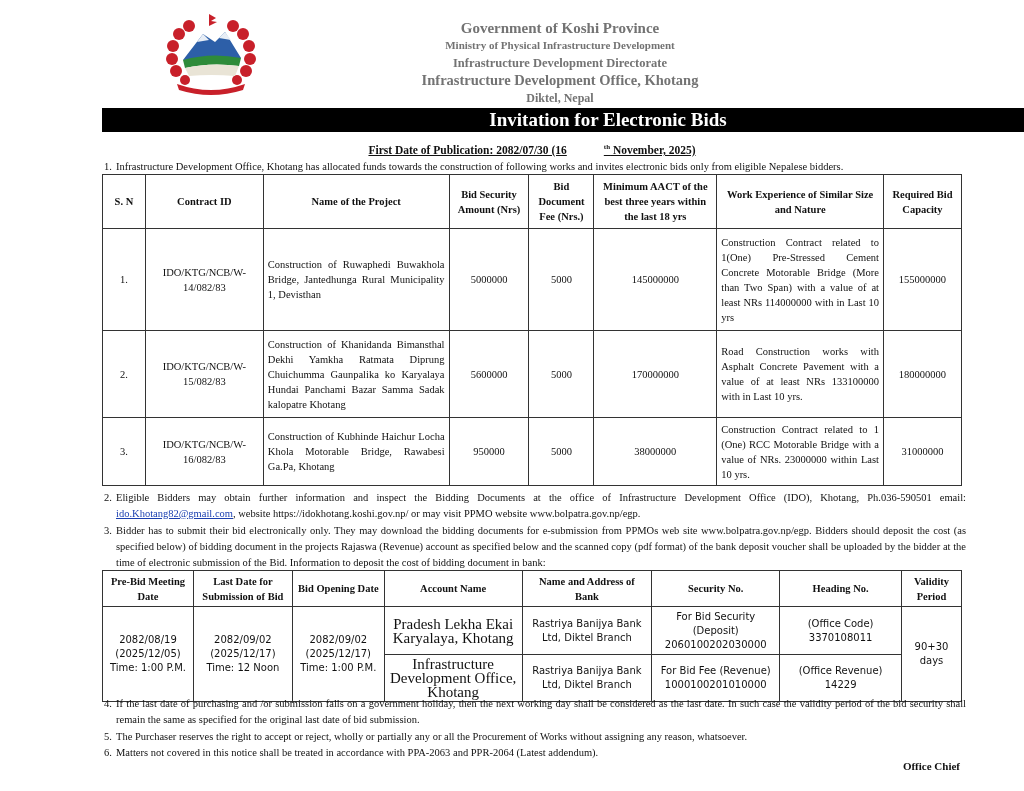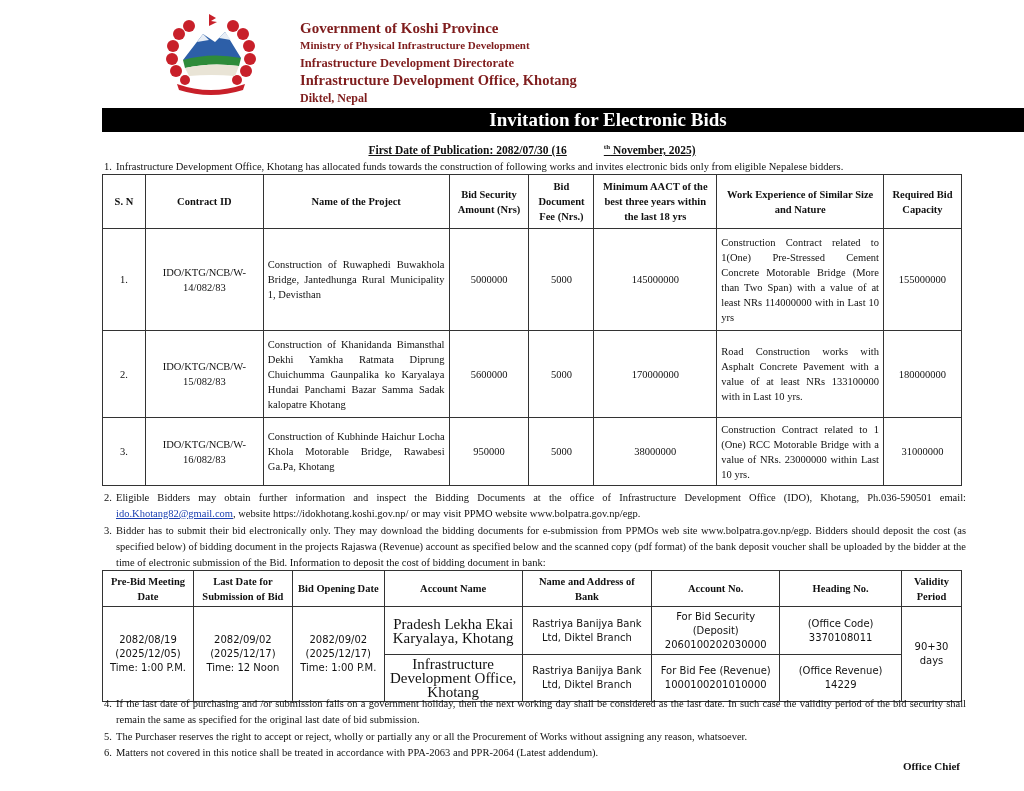--- a/index.html
+++ b/index.html
@@ -1,18 +1,18 @@
 <!DOCTYPE html>
 <html><head>
 <meta charset="utf-8">
 <style>
   html, body { margin:0; padding:0; background:#ffffff; }
   body { width:1024px; height:791px; position:relative; overflow:hidden; font-family:"Liberation Serif","DejaVu Serif",serif; color:#111; }
   .emblem { position:absolute; left:163px; top:12px; width:96px; height:86px; }
-  .hdr { position:absolute; left:300px; width:520px; font-weight:bold; color:#7f1d1d; }
+  .hdr { position:absolute; left:300px; width:520px; text-align:center; font-weight:bold; color:#737373; }
   .h1 { top:20px; font-size:15px; }
   .h2 { top:39px; font-size:11px; }
   .h3 { top:56px; font-size:12.5px; }
   .h4 { top:72px; font-size:14.5px; }
   .h5 { top:91px; font-size:12px; }
   .banner { position:absolute; left:102px; top:108px; width:1012px; height:24px; background:#000; color:#fff; text-align:center; font-weight:bold; font-size:19px; line-height:24px; }
   .pubdate { position:absolute; left:102px; top:143px; width:860px; text-align:center; font-weight:bold; font-size:11.5px; text-decoration:underline; }
   .pubdate sup { font-size:7px;margin-left:37px; }
   .para { position:absolute; left:104px; width:862px; font-size:10.5px; line-height:16px; }
   .para .num { position:absolute; left:0; }
@@ -152,21 +152,21 @@
       <col style="width:122px">
       <col style="width:60px">
   </colgroup>
   <tbody>
       <tr style="height:36px">
     <th>Pre-Bid Meeting Date</th>
     <th>Last Date for Submission of Bid</th>
     <th>Bid Opening Date</th>
     <th>Account Name</th>
     <th>Name and Address of Bank</th>
-    <th>Account No.</th>
+    <th>Security No.</th>
     <th>Heading No.</th>
     <th>Validity Period</th>
   </tr>
   <tr style="height:48px">
     <td rowspan="2">
       <div>2082/08/19 (2025/12/05)</div>
       <div>Time: 1:00 P.M.</div>
     </td>
     <td rowspan="2">
       <div>2082/09/02 (2025/12/17)</div>

